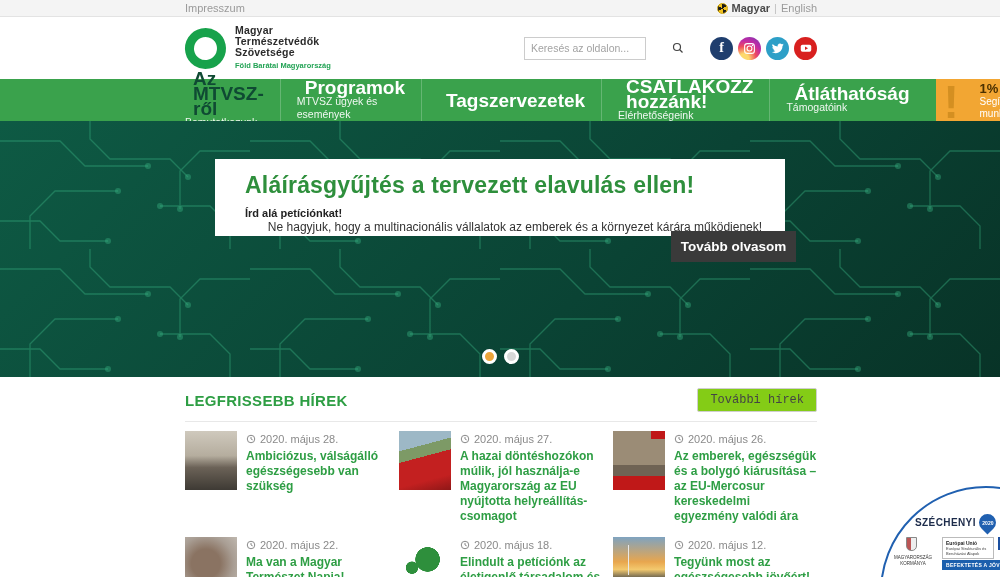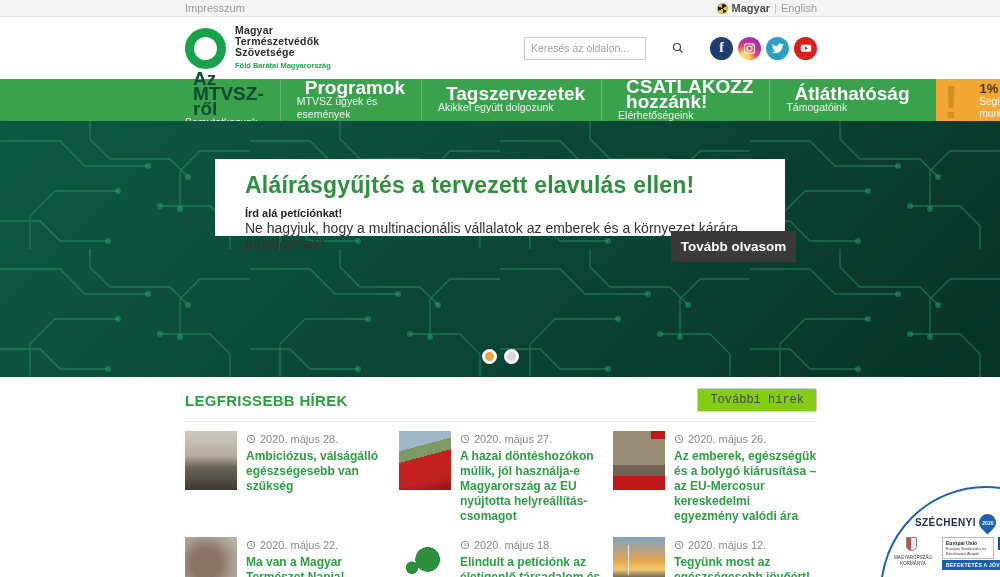--- a/index.html
+++ b/index.html
@@ -55,21 +55,21 @@
     color:#cf8c1f; opacity:.85; }
   .donate-title { font-size:13px; font-weight:bold; color:#4a3000; line-height:15px; }
   .donate-sub { font-size:10px; color:#fff; line-height:12px; }
 
   
   .hero { height:256px; position:relative; background:linear-gradient(135deg,#0e5a44 0%,#0a4334 60%,#083327 100%); overflow:hidden; }
   .hero svg.circuit { position:absolute; inset:0; }
   .hero-card { position:absolute; left:215px; top:38px; width:570px; height:77px; background:#fff; padding:13px 0 0 30px; }
   .hero-title { font-size:23px; font-weight:bold; color:#2e8f3c; letter-spacing:.2px; }
   .hero-lead-bold { font-size:11px; font-weight:bold; color:#222; margin-top:8px; }
-  .hero-lead { font-size:14px; color:#333; margin-top:1px; }
+  .hero-lead { font-size:12px; color:#333; margin-top:1px;text-align:center; }
   .hero-btn { position:absolute; left:671px; top:110px; width:125px; height:31px; background:#3a3a3a;
     color:#fff; font-weight:bold; font-size:13.5px; border:0; cursor:pointer; font-family:"Liberation Sans",sans-serif; }
   .dots { position:absolute; left:0; right:0; bottom:13px; display:flex; justify-content:center; gap:7px; }
   .dot { width:15px; height:15px; border-radius:50%; border:3px solid #fff; cursor:pointer; }
   .dot.active { background:#eda53b; }
   .dot.inactive { background:#d8d8d8; }
 
   
   .news { background:#fff; padding-top:11px; }
   .news-head { display:flex; justify-content:space-between; align-items:center; padding-bottom:9px;
@@ -182,21 +182,20 @@
   <a class="nav-item active">
     <span class="nav-title">Az MTVSZ-ről</span>
     <span class="nav-sub">Bemutatkozunk</span>
   </a>
   <a class="nav-item">
     <span class="nav-title">Programok</span>
     <span class="nav-sub">MTVSZ ügyek és események</span>
   </a>
   <a class="nav-item">
     <span class="nav-title">Tagszervezetek</span>
-    <span class="nav-sub">Akikkel együtt dolgozunk</span>
   </a>
   <a class="nav-item">
     <span class="nav-title">CSATLAKOZZ hozzánk!</span>
     <span class="nav-sub">Elérhetőségeink</span>
   </a>
   <a class="nav-item">
     <span class="nav-title">Átláthatóság</span>
     <span class="nav-sub">Támogatóink</span>
   </a>
   <a class="donate">

